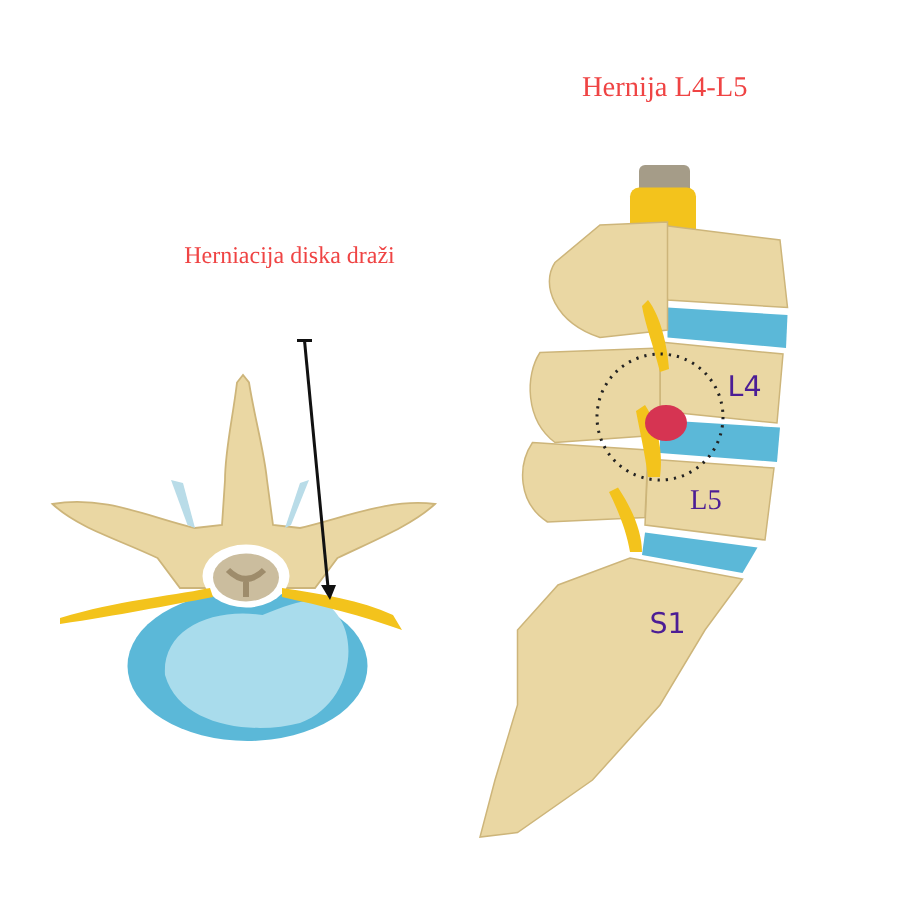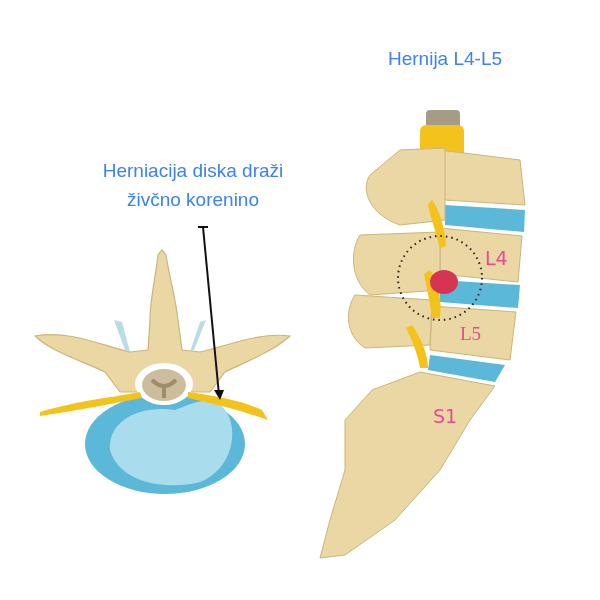--- a/index.html
+++ b/index.html
@@ -1,20 +1,20 @@
 <!DOCTYPE html>
 <html><head>
 <meta charset="utf-8">
 <style>
   html, body { margin:0; padding:0; background:#ffffff; }
   body { width:600px; height:600px; position:relative; overflow:hidden; font-family:"Liberation Sans", "DejaVu Sans", sans-serif; }
-  .label { position:absolute; color:#3b82f6; font-family:Liberation Sans, sans-serif; white-space:nowrap; }
+  .label { position:absolute; color:#ef4444; font-family:Liberation Serif, serif; white-space:nowrap; }
   #title { left:388px; top:48px; font-size:19px; }
-  #callout { left:82px; top:156px; width:222px; text-align:center; font-size:19px; line-height:29px; white-space:normal; }
-  .vlabel { position:absolute; font-size:19px; color:#ec4899; font-family:"DejaVu Sans", "Liberation Sans", sans-serif; }
+  #callout { left:82px; top:156px; width:222px; text-align:center; font-size:16px; line-height:29px; white-space:normal; }
+  .vlabel { position:absolute; font-size:19px; color:#4c1d95; font-family:"DejaVu Sans", "Liberation Sans", sans-serif; }
   #lbl-l4 { left:485px; top:247px; }
   #lbl-l5 { left:460px; top:323px;font-family:Liberation Serif, serif; }
   #lbl-s1 { left:433px; top:371px;margin-top:34px; }
   svg { position:absolute; left:0; top:0; }
 </style>
 </head>
 <body>
 
 <svg width="600" height="600" viewBox="0 0 600 600">
 
@@ -66,17 +66,16 @@
 
     <ellipse cx="444" cy="282" rx="14" ry="12" fill="#d63452"></ellipse>
 
     <circle cx="440" cy="278" r="42" fill="none" stroke="#222" stroke-width="2" stroke-dasharray="1.5 4"></circle>
   </g>
 </svg>
 
 <div id="title" class="label">Hernija L4-L5</div>
 <div id="callout" class="label">
   <div>Herniacija diska draži</div>
-  <div>živčno korenino</div>
 </div>
 <div id="lbl-l4" class="vlabel">L4</div>
 <div id="lbl-l5" class="vlabel">L5</div>
 <div id="lbl-s1" class="vlabel">S1</div>
 
 </body></html>

